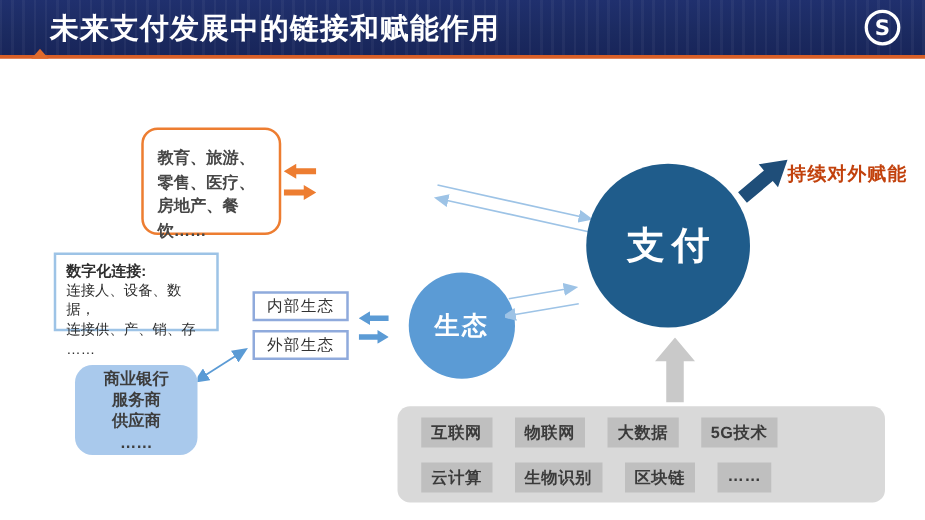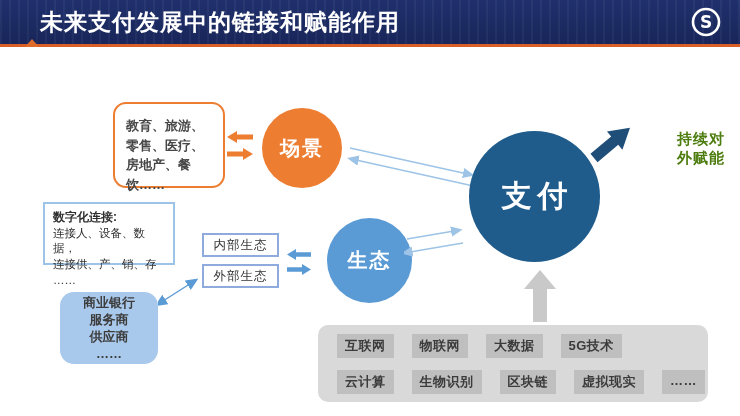--- a/index.html
+++ b/index.html
@@ -61,21 +61,21 @@
   .eco-in  { top:233px; }
   .eco-out { top:264px; }
 
   .partner-box {
     left:60px; top:292px; width:98px; height:72px;
     background:#A9C9EC; border-radius:14px;
     display:flex; flex-direction:column; align-items:center; justify-content:center;
     font-size:13px; font-weight:600; color:#3d3d3d; line-height:1.32;
   }
 
-  .empower-label { left:630px; top:130px; font-size:15px; font-weight:bold; color:#4d7c0f; letter-spacing:1px;margin-left:47px; }
+  .empower-label { left:630px; top:130px; font-size:15px; font-weight:bold; color:#c2410c; letter-spacing:1px; }
 
   
   .tech-panel {
     left:318px; top:325px; width:390px; height:77px;
     background:#D9D9D9; border-radius:10px;
     display:flex; flex-direction:column; justify-content:center; gap:12px;
     padding:4px 14px 4px 19px;
   }
   .tech-row { display:flex; gap:18px; }
   .tech-tag {
@@ -106,21 +106,20 @@
 
   <div class="abs scene-box">教育、旅游、零售、医疗、房地产、餐饮……</div>
 
   <span class="abs" style="left:227px; top:131px;">
     <svg width="26" height="29" viewBox="0 0 26 29">
       <polygon points="0,6 10,0 10,3.6 26,3.6 26,8.4 10,8.4 10,12" fill="#ED7D31"></polygon>
       <polygon points="26,23 16,17 16,20.6 0,20.6 0,25.4 16,25.4 16,29" fill="#ED7D31"></polygon>
     </svg>
   </span>
 
-  <div class="abs circle circle-scene">场景</div>
 
   <span class="abs" style="left:346px; top:138px;">
     <svg width="140" height="60" viewBox="0 0 140 60">
       <defs>
         <marker id="ah1" markerWidth="9" markerHeight="8" refX="7" refY="4" orient="auto">
           <path d="M0,0 L9,4 L0,8 z" fill="#9DC3E6"></path>
         </marker>
         <marker id="ah1s" markerWidth="9" markerHeight="8" refX="2" refY="4" orient="auto-start-reverse">
           <path d="M0,0 L9,4 L0,8 z" fill="#9DC3E6"></path>
         </marker>
@@ -205,18 +204,17 @@
     <div class="tech-row">
       <span class="tech-tag">互联网</span>
       <span class="tech-tag">物联网</span>
       <span class="tech-tag">大数据</span>
       <span class="tech-tag">5G技术</span>
     </div>
     <div class="tech-row">
       <span class="tech-tag">云计算</span>
       <span class="tech-tag">生物识别</span>
       <span class="tech-tag">区块链</span>
-      <span class="tech-tag">虚拟现实</span>
       <span class="tech-tag">……</span>
     </div>
   </div>
 
 </div>
 
 </body></html>

